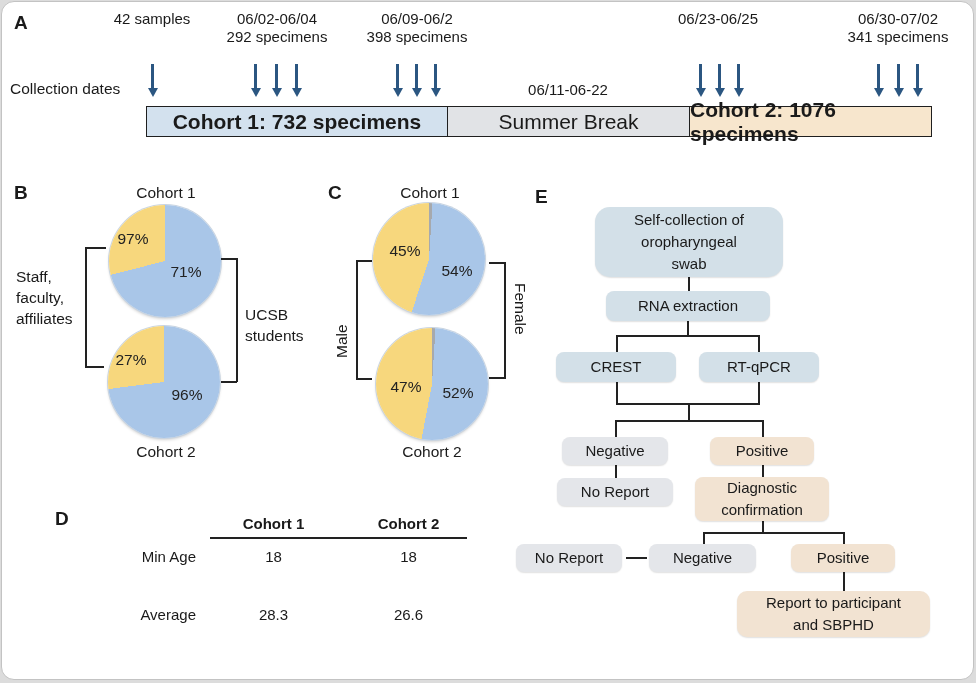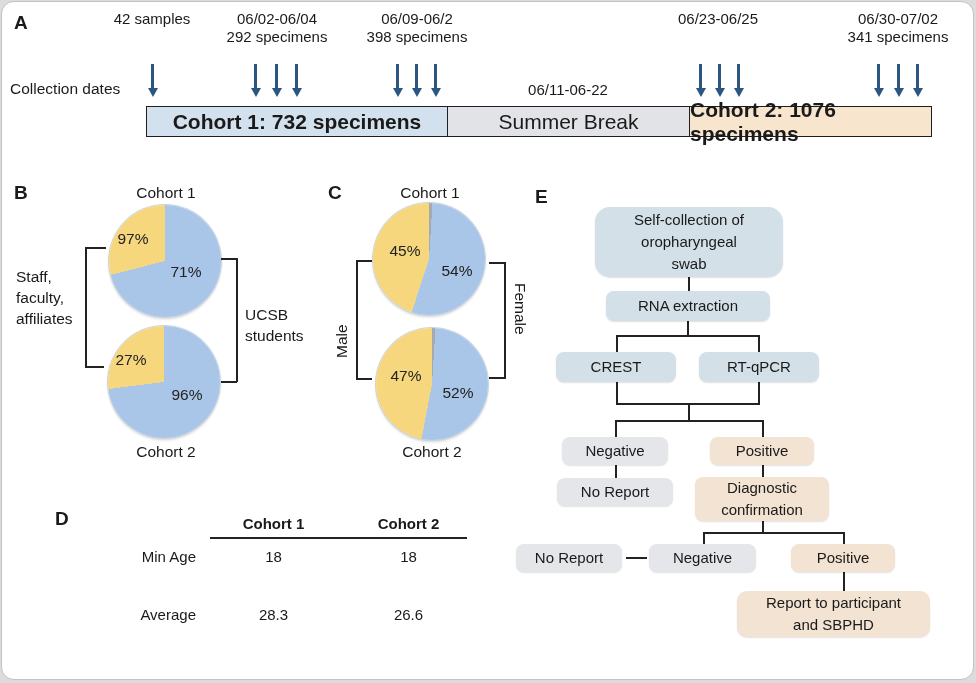--- a/index.html
+++ b/index.html
@@ -108,21 +108,21 @@
 students</div>
 
   <div class="abs panel-label" style="left:328px;top:182px;">C</div>
   <div class="abs pie-title" style="left:375px;top:184px;">Cohort 1</div>
 
   <div class="abs pie" style="left:373px;top:203px;background:conic-gradient(#a6a9ad 0 1%,#a9c6e8 1% 55%,#f7d77d 55% 100%);"></div>
   <div class="abs pct" style="left:373px;top:242px;">45%</div>
   <div class="abs pct" style="left:425px;top:262px;text-align:center;">54%</div>
 
   <div class="abs pie" style="left:376px;top:328px;background:conic-gradient(#a6a9ad 0 1%,#a9c6e8 1% 53%,#f7d77d 53% 100%);"></div>
-  <div class="abs pct" style="left:374px;top:367px;">47%</div>
+  <div class="abs pct" style="left:374px;top:378px;">47%</div>
   <div class="abs pct" style="left:426px;top:384px;">52%</div>
 
   <div class="abs pie-title" style="left:377px;top:443px;">Cohort 2</div>
 
   <div class="abs ln" style="left:356px;top:260px;width:1.5px;height:120px;"></div>
   <div class="abs ln" style="left:356px;top:260px;width:16px;height:1.5px;"></div>
   <div class="abs ln" style="left:356px;top:378px;width:16px;height:1.5px;"></div>
   <div class="abs ln" style="left:504px;top:262px;width:1.5px;height:117px;"></div>
   <div class="abs ln" style="left:489px;top:262px;width:16px;height:1.5px;"></div>
   <div class="abs ln" style="left:489px;top:377px;width:16px;height:1.5px;"></div>

